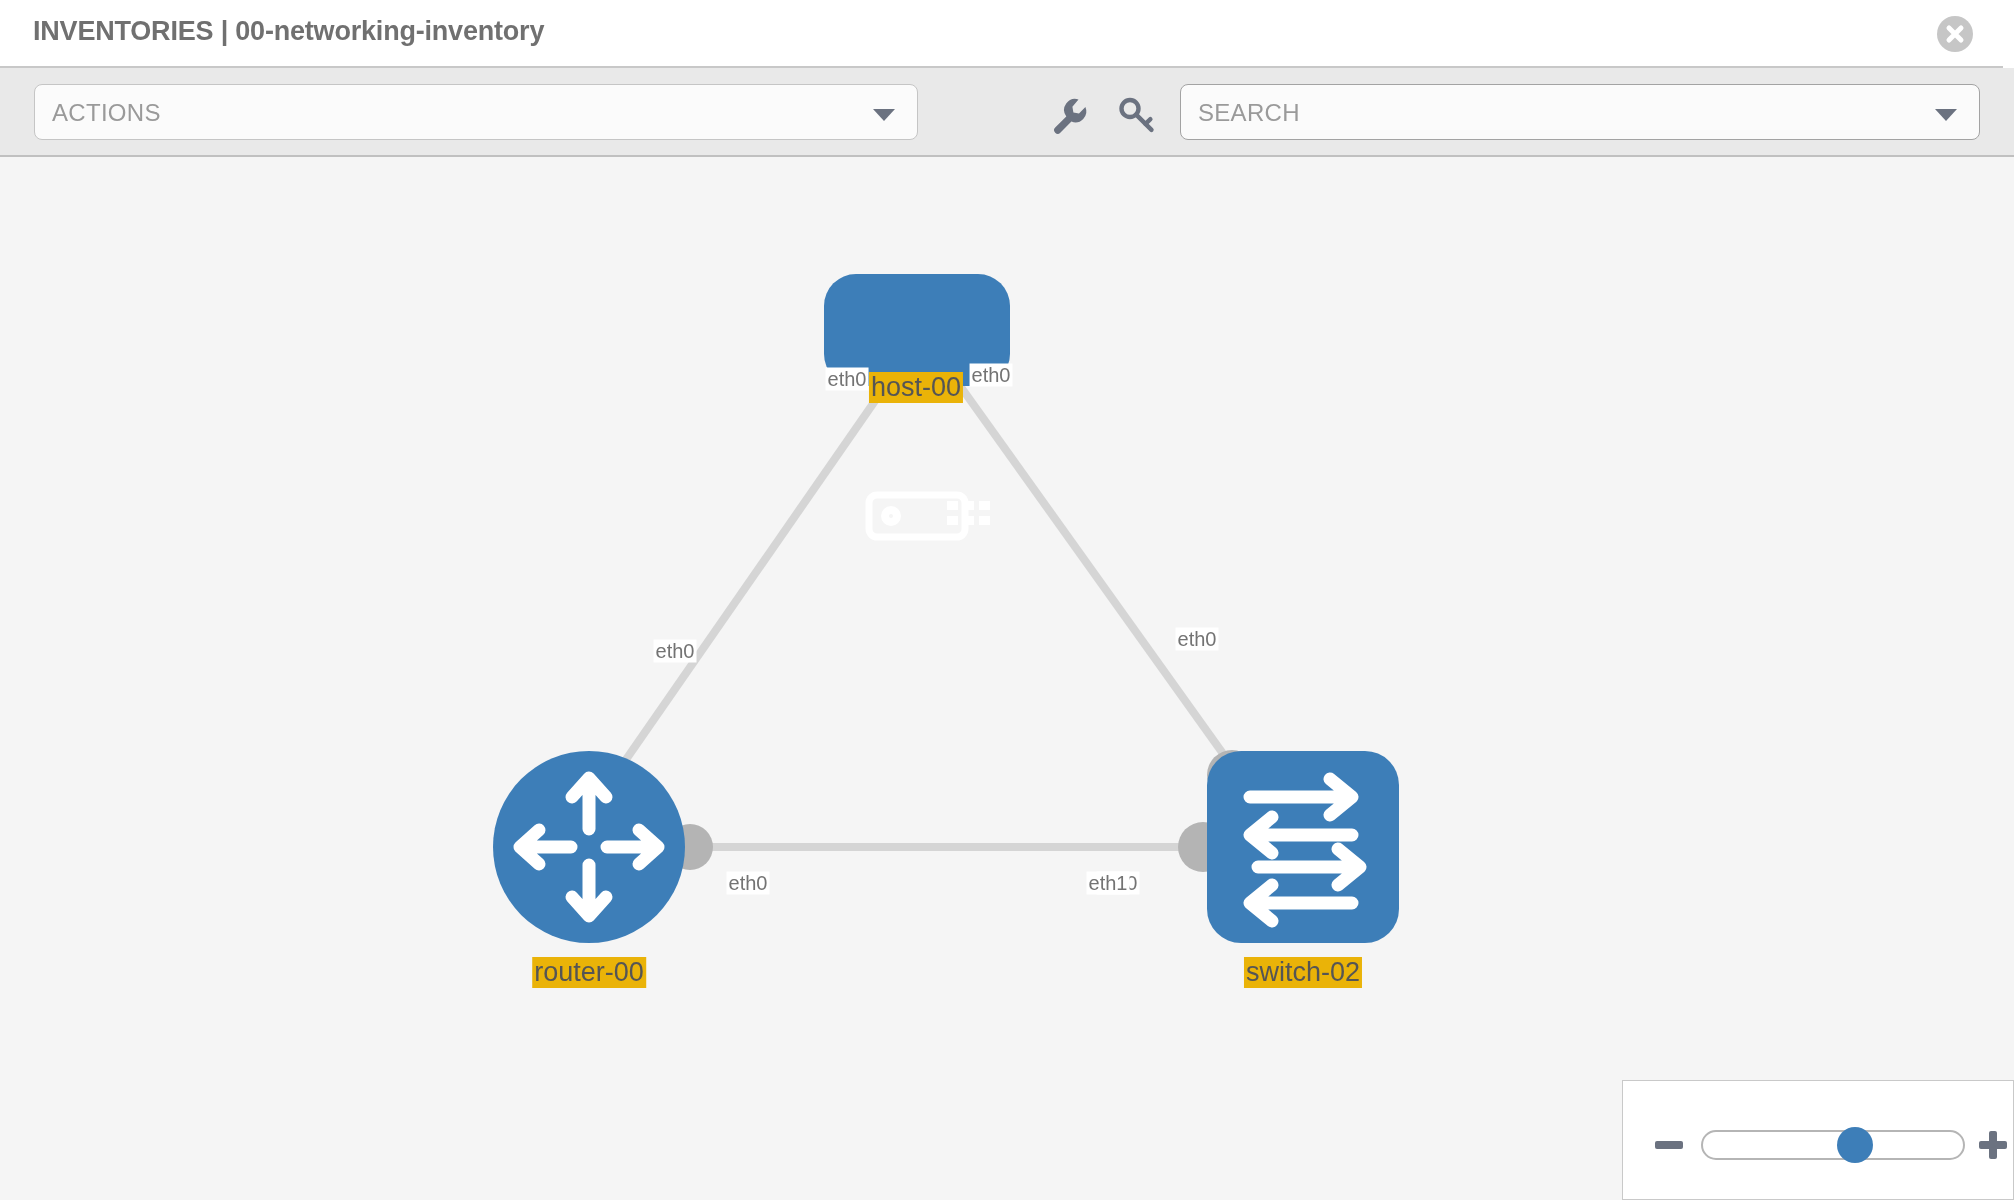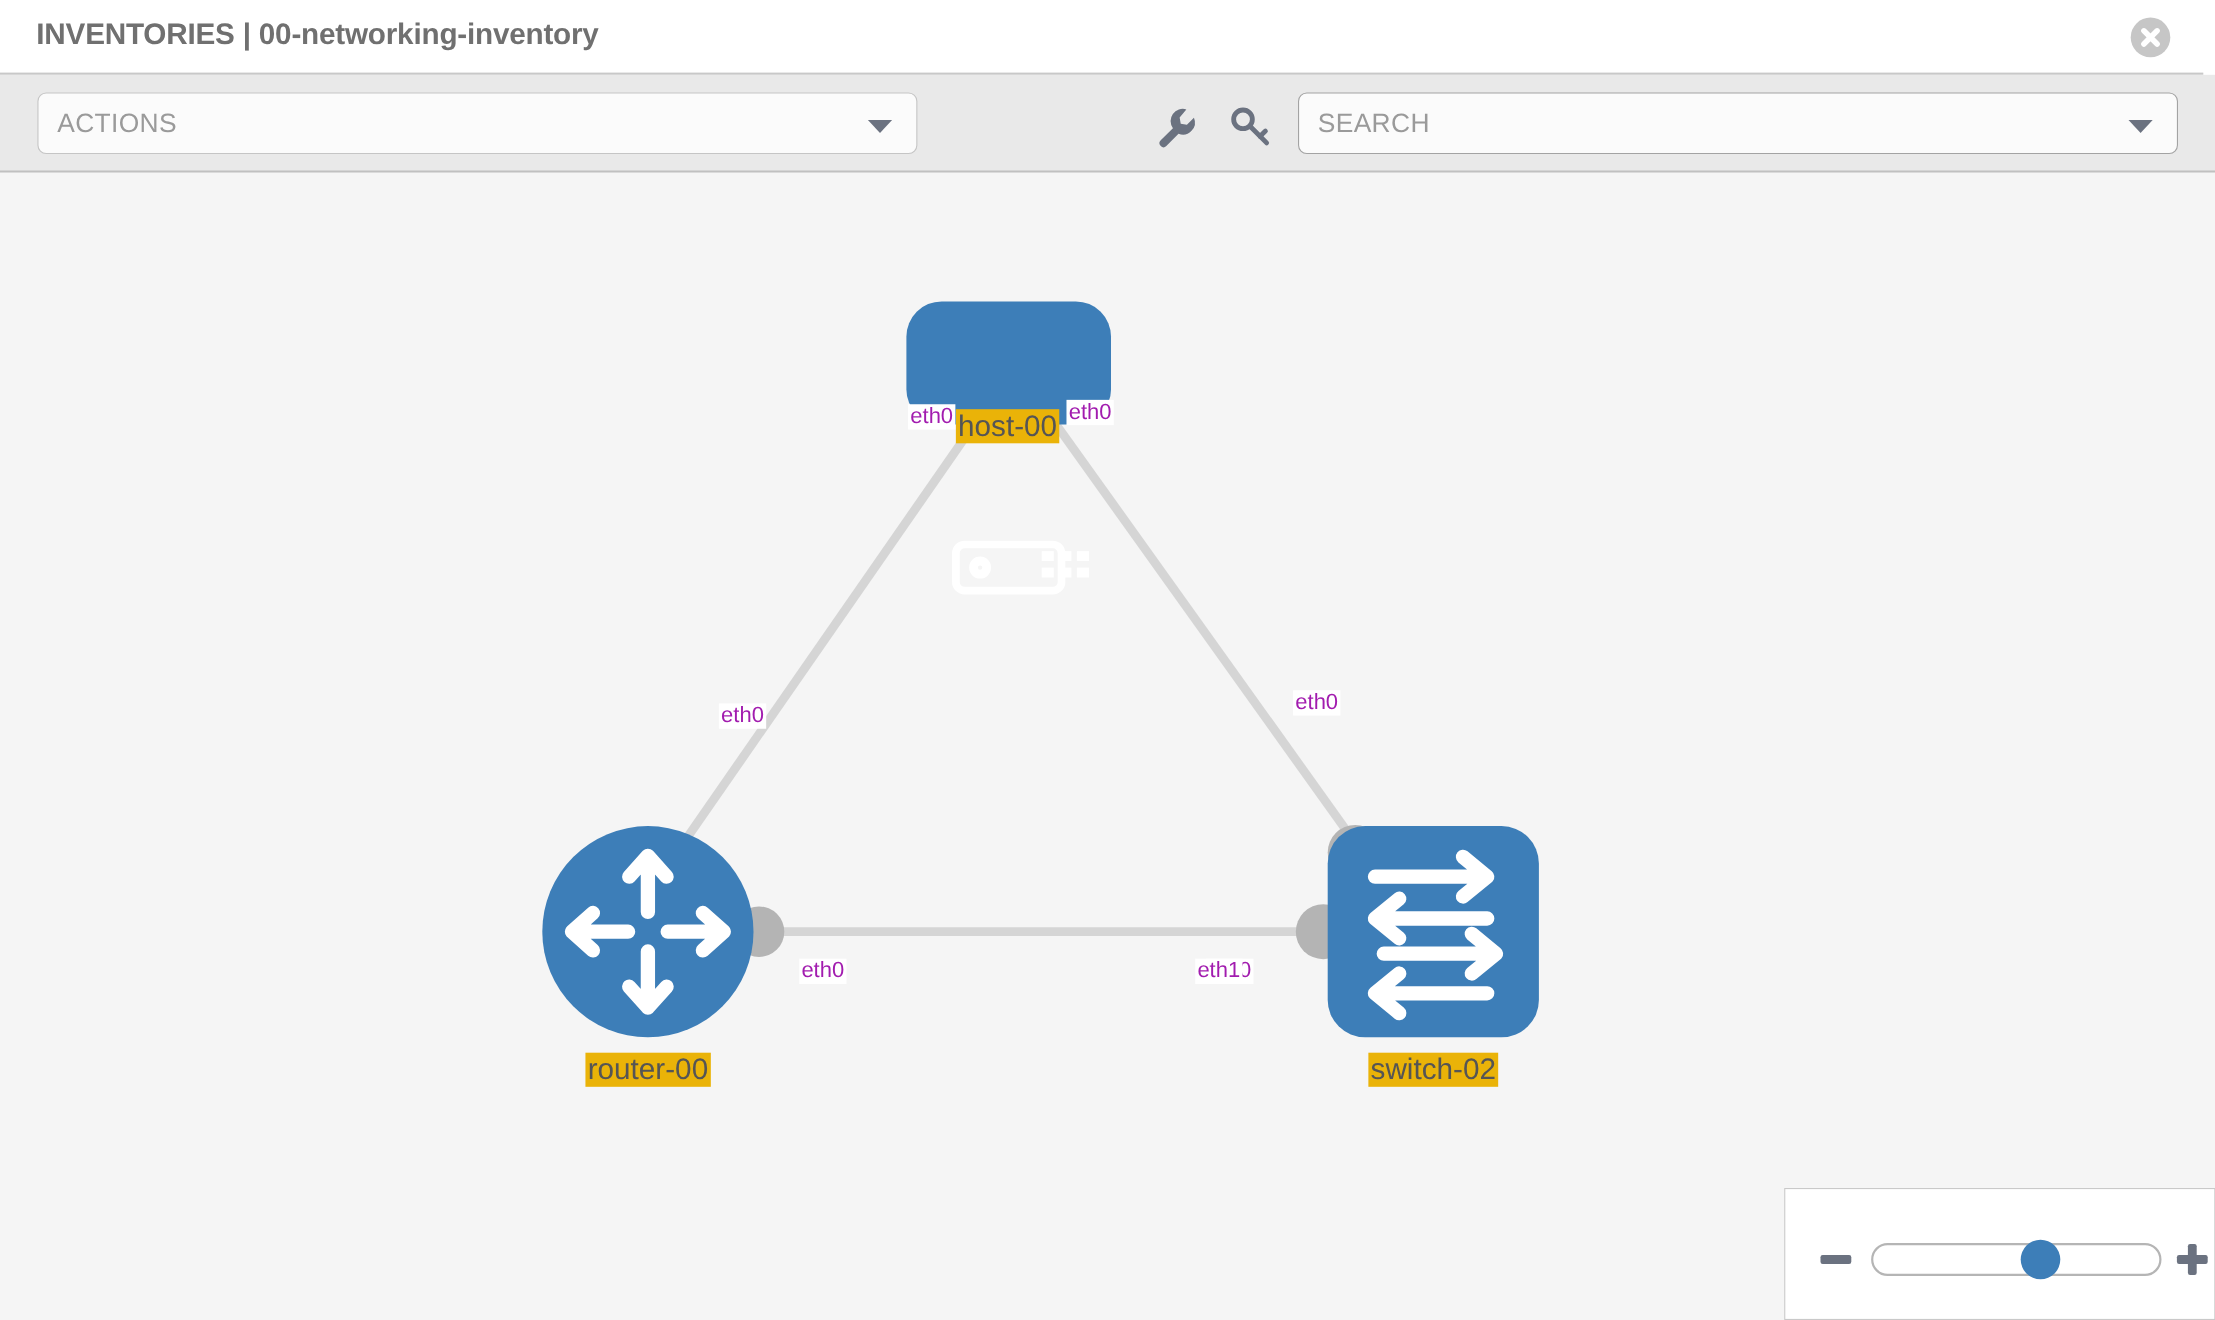--- a/index.html
+++ b/index.html
@@ -32,21 +32,21 @@
 
   
   .toolbar{
     position:absolute;left:0;top:68px;width:2014px;height:89px;
     background:#e9e9e9;
     border-bottom:2px solid #c0c0c0;
     box-sizing:border-box;
   }
   .actions-select{
     position:absolute;left:34px;top:84px;
-    width:800px;height:56px;
+    width:884px;height:56px;
     background:#fbfbfb;
     border:1px solid #c5c5c5;border-radius:8px;
     box-sizing:border-box;cursor:pointer;
   }
   .actions-label{
     position:absolute;left:17px;top:14px;
     font-size:24px;color:#9a9a9a;letter-spacing:0.3px;
   }
   .caret{
     position:absolute;right:22px;top:24px;
@@ -85,21 +85,21 @@
   .node-label{
     position:absolute;
     font-size:27px;color:#555555;
     background:#eab308;
     white-space:nowrap;
     padding:0 2px;
     transform:translateX(-50%);
   }
   .if-label{
     position:absolute;
-    font-size:20px;color:#a21caf;
+    font-size:20px;color:#737373;
     background:#ffffff;
     white-space:nowrap;
     padding:0 2px;
     transform:translate(-50%,-50%);
   }
 
   
   .zoom-panel{
     position:absolute;left:1622px;top:1080px;
     width:392px;height:120px;

